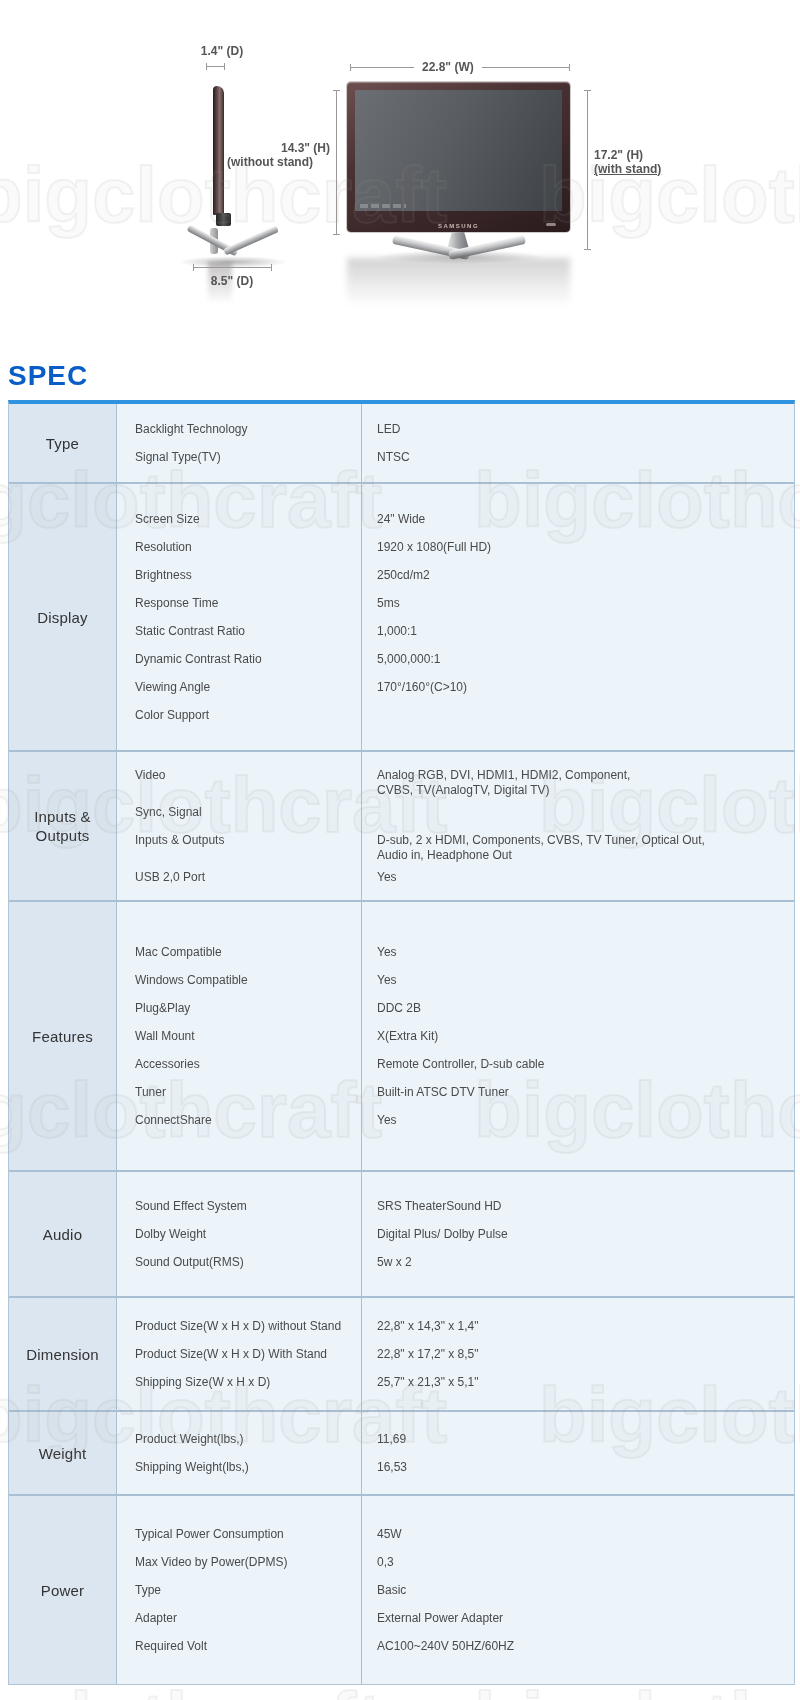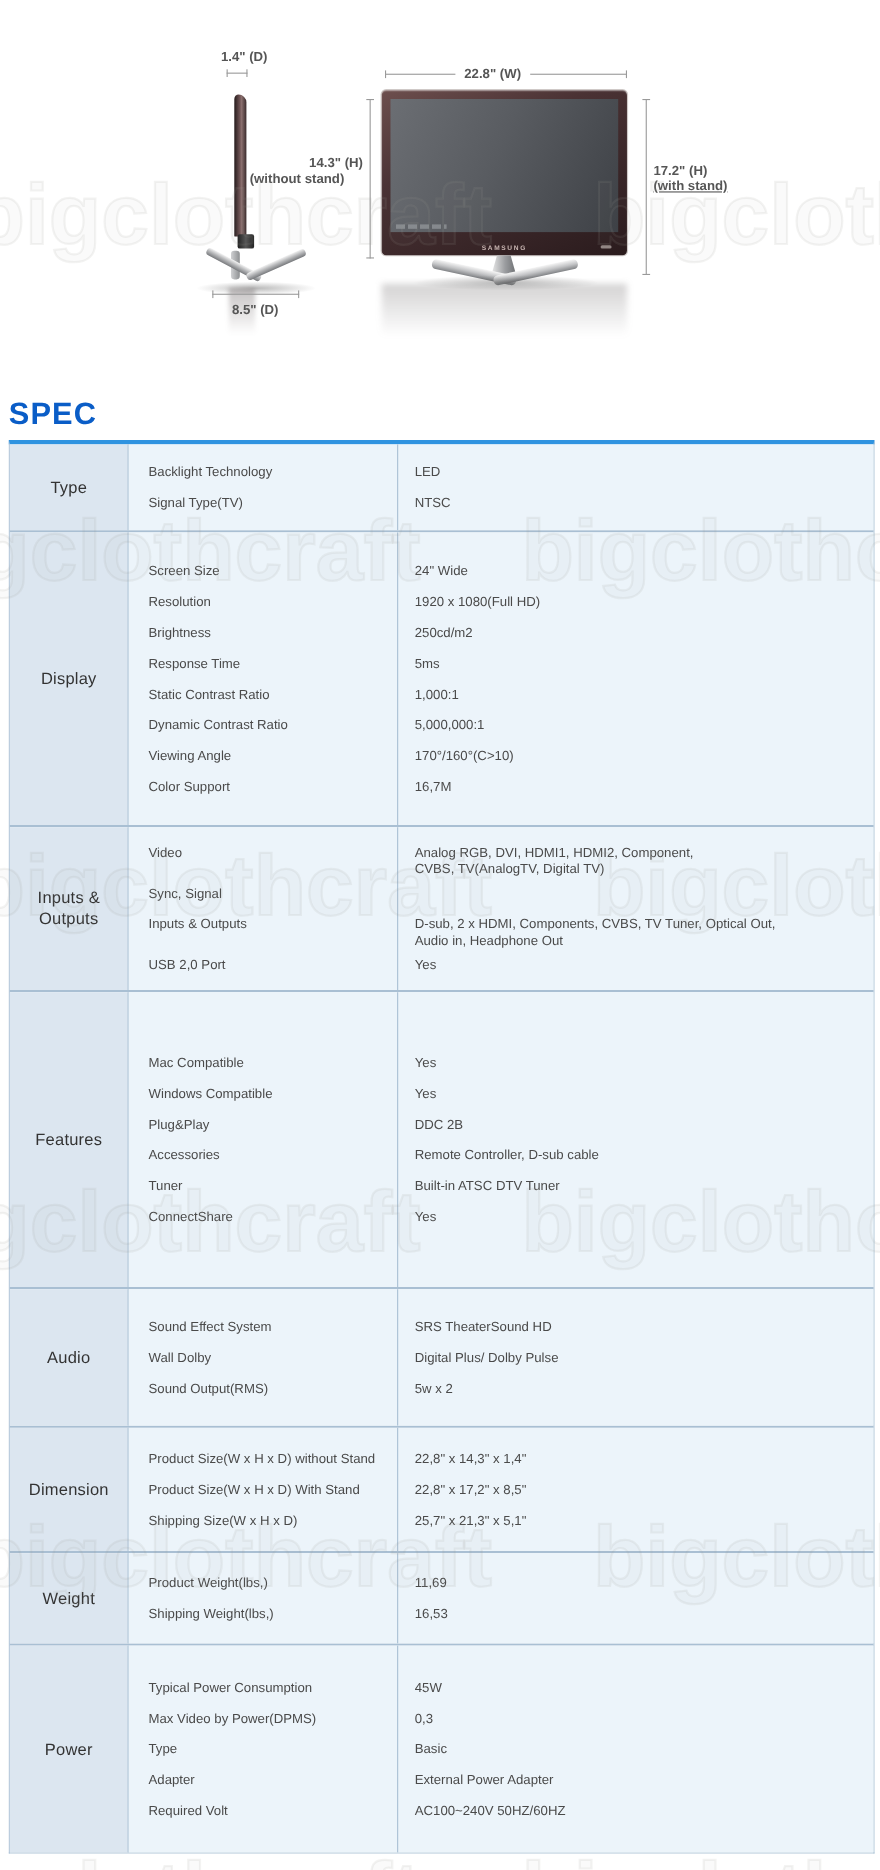--- a/index.html
+++ b/index.html
@@ -201,21 +201,20 @@
     <div class="val">5,000,000:1</div>
   </div>
 
   <div class="row">
     <div class="lbl">Viewing Angle</div>
     <div class="val">170°/160°(C&gt;10)</div>
   </div>
 
   <div class="row">
     <div class="lbl">Color Support</div>
-    <div class="val">16,7M</div>
   </div>
 </div>
   </div>
 
   <div class="section">
     <div class="cat">
       <span class="cat-label">Inputs &amp;
 Outputs</span>
     </div>
     <div class="body">
@@ -256,20 +255,24 @@
   <div class="row">
     <div class="lbl">Windows Compatible</div>
     <div class="val">Yes</div>
   </div>
 
   <div class="row">
     <div class="lbl">Plug&amp;Play</div>
     <div class="val">DDC 2B</div>
   </div>
 
+  <div class="row">
+    <div class="lbl">Wall Mount</div>
+    <div class="val">X(Extra Kit)</div>
+  </div>
 
   <div class="row">
     <div class="lbl">Accessories</div>
     <div class="val">Remote Controller, D-sub cable</div>
   </div>
 
   <div class="row">
     <div class="lbl">Tuner</div>
     <div class="val">Built-in ATSC DTV Tuner</div>
   </div>
@@ -285,21 +288,21 @@
     <div class="cat">
       <span class="cat-label">Audio</span>
     </div>
     <div class="body">
   <div class="row">
     <div class="lbl">Sound Effect System</div>
     <div class="val">SRS TheaterSound HD</div>
   </div>
 
   <div class="row">
-    <div class="lbl">Wall Dolby</div>
+    <div class="lbl">Dolby Weight</div>
     <div class="val">Digital Plus/ Dolby Pulse</div>
   </div>
 
   <div class="row">
     <div class="lbl">Sound Output(RMS)</div>
     <div class="val">5w x 2</div>
   </div>
 </div>
   </div>
 

